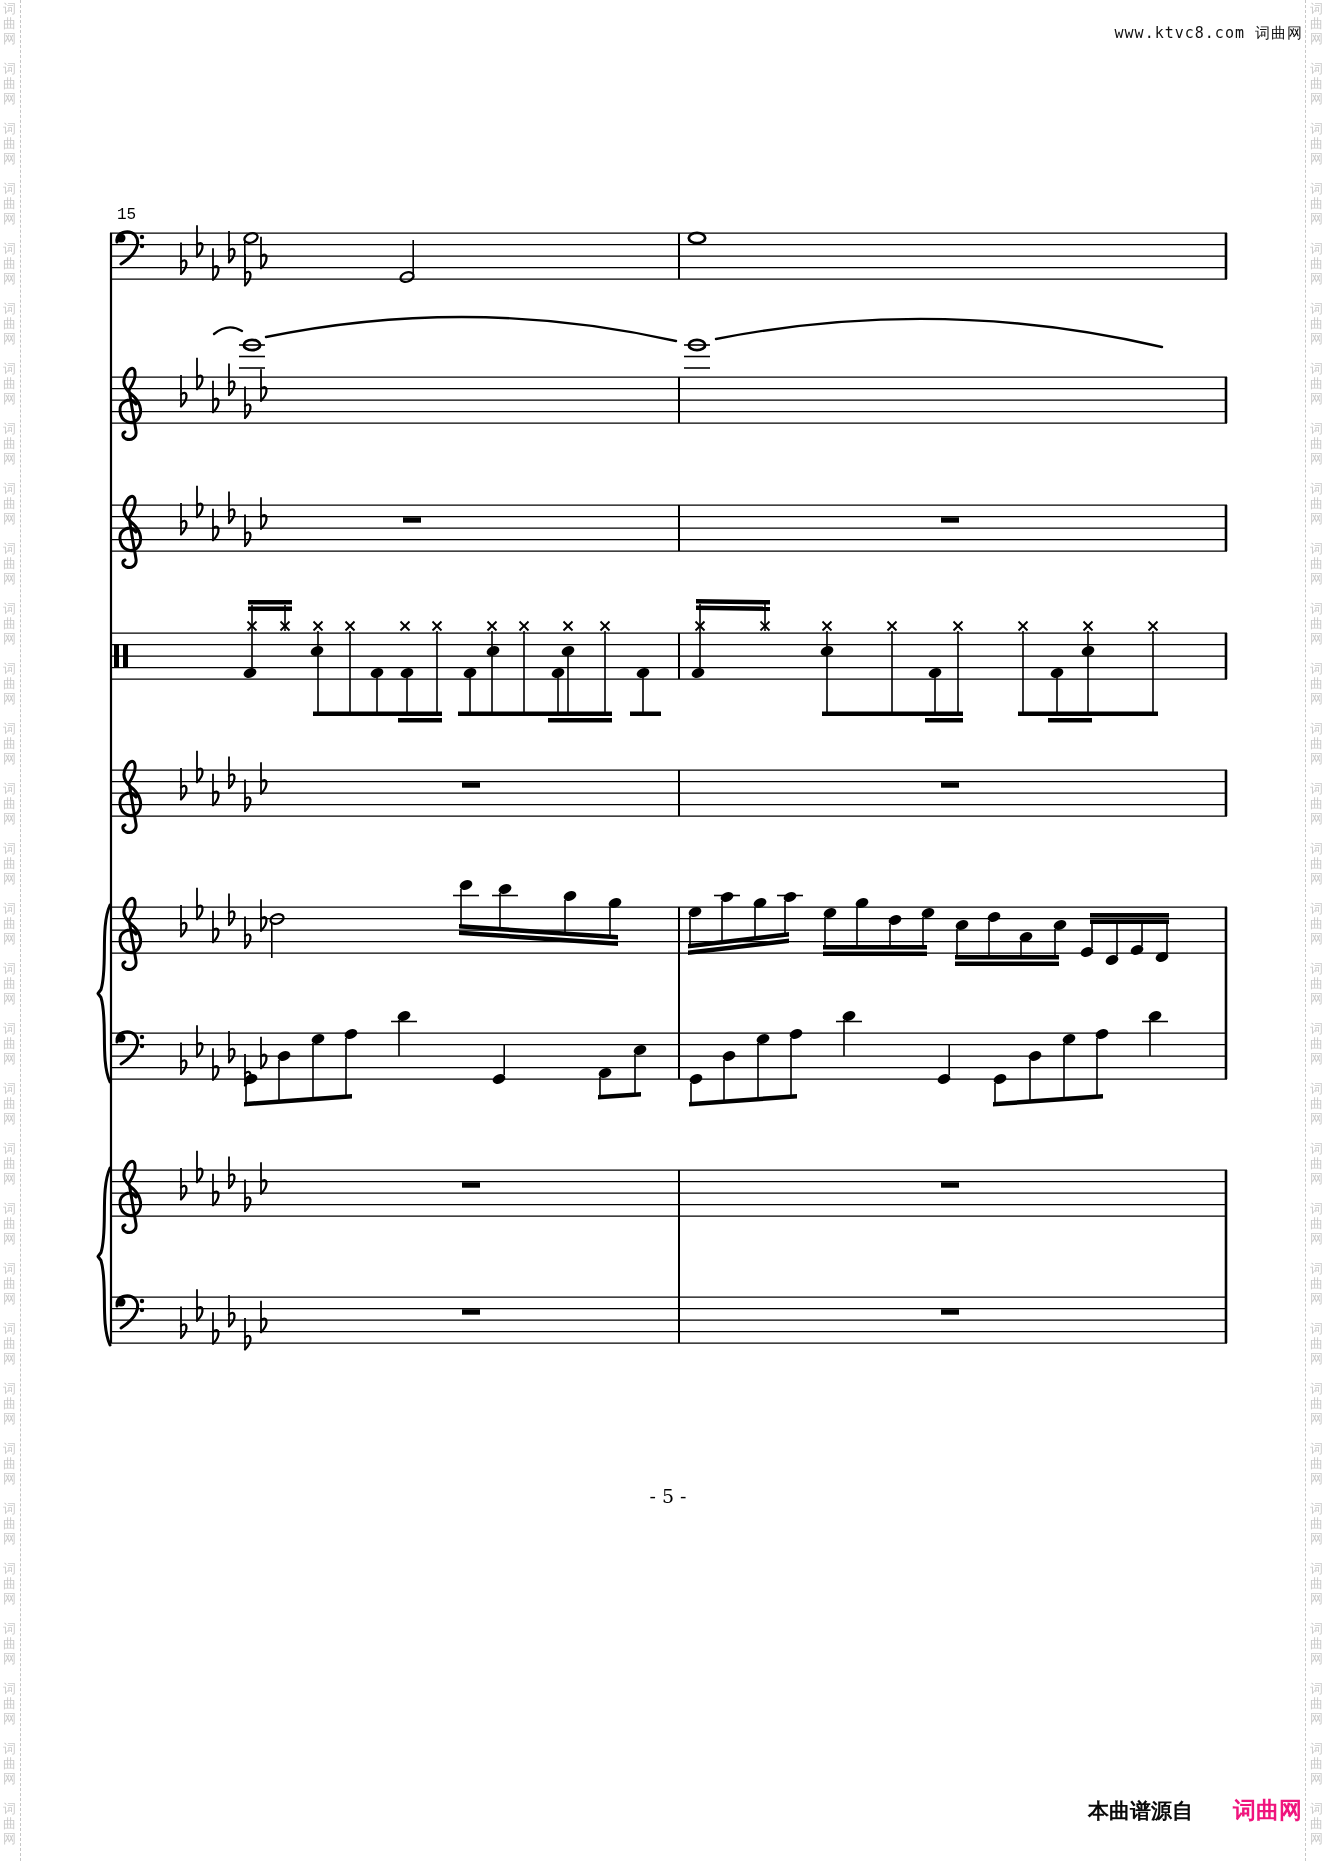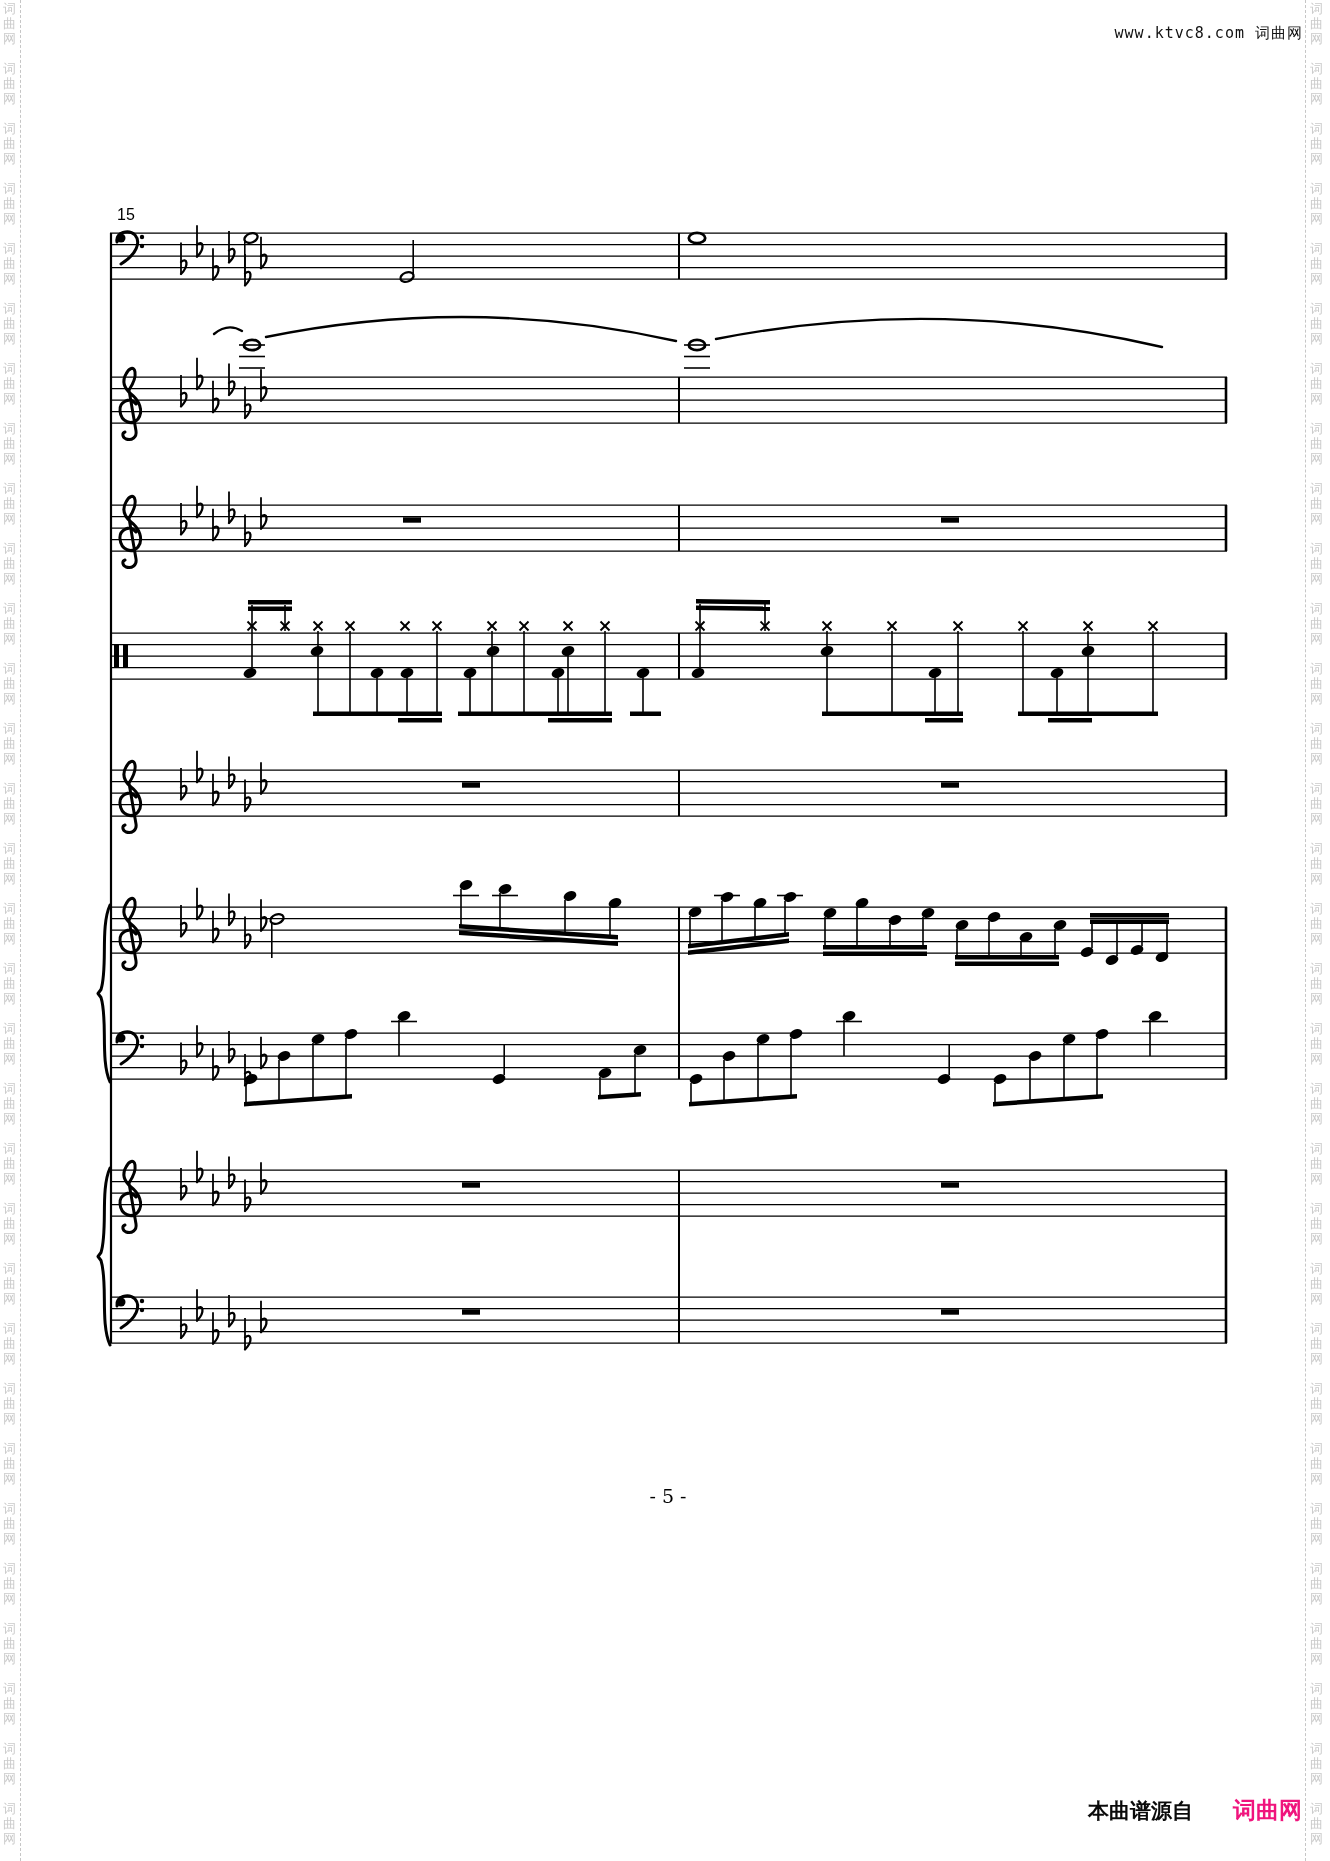--- a/index.html
+++ b/index.html
@@ -3,21 +3,21 @@
 <meta charset="utf-8">
 <style>
   html,body{margin:0;padding:0;background:#fff;}
   .page{position:relative;width:1330px;height:1861px;background:#fff;overflow:hidden;
         font-family:"Liberation Sans",sans-serif;color:#000;}
   .hdr{position:absolute;top:24px;right:27px;font-family:"DejaVu Sans Mono",monospace;
        font-size:15px;letter-spacing:1px;color:#111;white-space:nowrap;}
   .wm-dash{position:absolute;top:0;bottom:0;width:0;border-left:1px dashed #c6c6c6;}
   .wm-col{position:absolute;top:0;width:18px;height:100%;}
   .wm-col span{position:absolute;font-size:13px;color:#cbcbcb;line-height:13px;}
-  .mnum{position:absolute;left:117px;top:206px;font-family:Liberation Sans, sans-serif;
+  .mnum{position:absolute;left:117px;top:206px;font-family:Liberation Mono, monospace;
         font-size:16px;color:#000;}
   .pagenum{position:absolute;left:668px;top:1485px;transform:translateX(-50%);
         font-family:"DejaVu Serif",serif;font-size:19px;color:#000;white-space:nowrap;}
   .footer{position:absolute;top:1795px;right:28px;display:flex;align-items:baseline;gap:40px;}
   .footer .src{font-size:21px;font-weight:bold;color:#0a0a0a;}
   .footer .site{font-size:23px;font-weight:bold;}
   svg.score{position:absolute;left:0;top:0;}
 </style>
 </head>
 <body>

